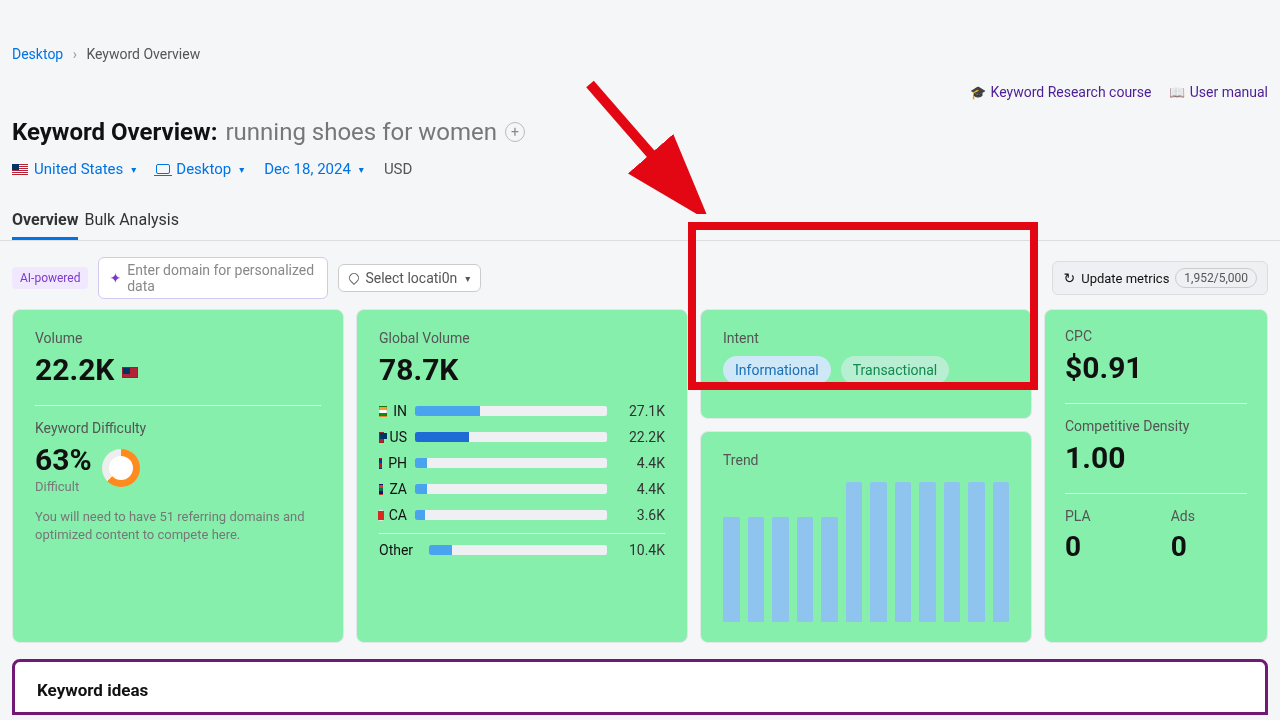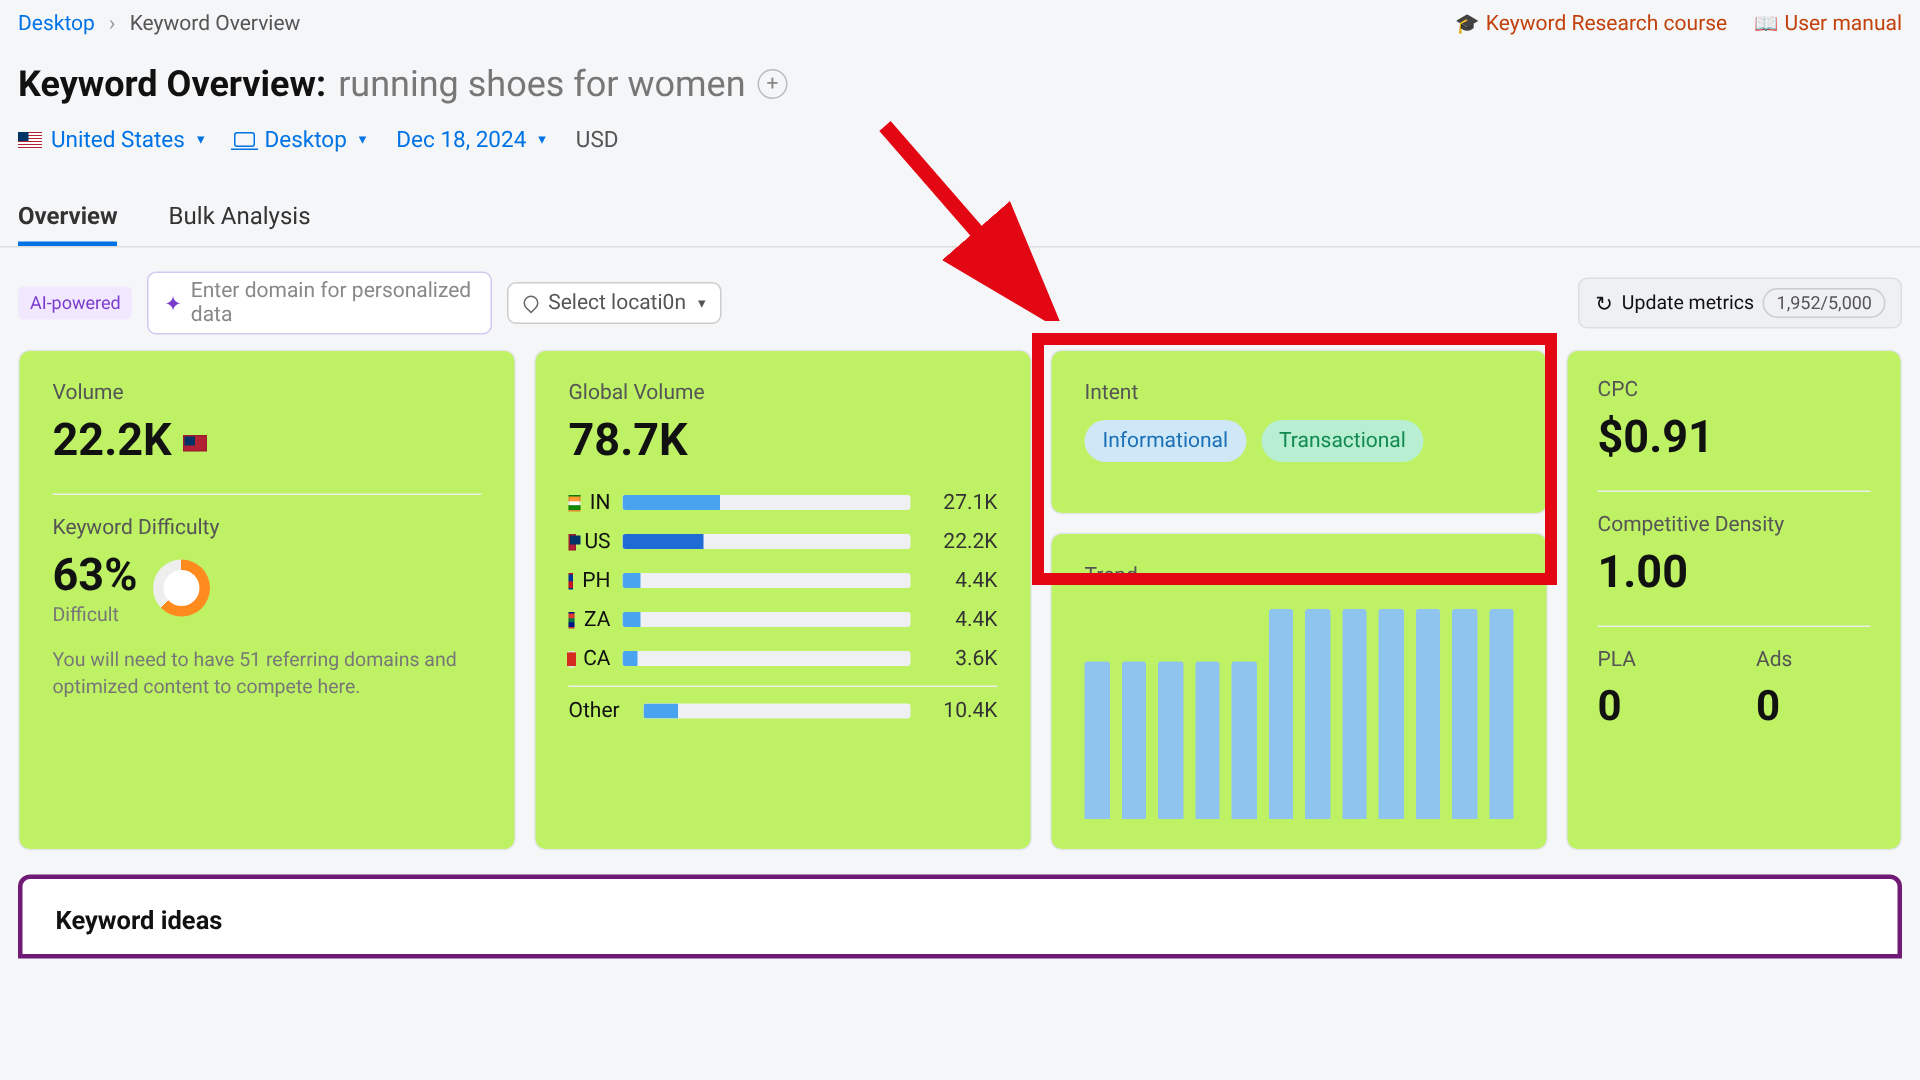--- a/index.html
+++ b/index.html
@@ -3,52 +3,52 @@
 <meta charset="utf-8">
 <style>
 * { box-sizing: border-box; margin: 0; padding: 0; }
 body { font-family: -apple-system, BlinkMacSystemFont, "Segoe UI", Roboto, Arial, sans-serif; background: #f5f6f8; color: #111; width: 1280px; height: 720px; overflow: hidden; position: relative; }
 a { color: #0073e6; text-decoration: none; }
 
 .topbar { display: flex; justify-content: space-between; align-items: center; padding: 8px 12px 4px 12px; }
 .breadcrumb { font-size: 14px; color: #555; }
 .breadcrumb .sep { margin: 0 6px; color: #999; }
 .toplinks { font-size: 14px; display: flex; gap: 18px; }
-.toplinks span { display: inline-flex; align-items: center; gap: 4px; color: #c2410c; cursor: pointer; }
+.toplinks span { display: inline-flex; align-items: center; gap: 4px; color: #4c1d95; cursor: pointer; margin-top: 38px; }
 
 .title-row { padding: 14px 12px 2px 12px; display: flex; align-items: center; gap: 8px; }
 .title-row .label { font-size: 24px; font-weight: 700; }
 .title-row .kw { font-size: 24px; color: #777; font-weight: 400; }
 .title-row .add { width: 20px; height: 20px; border-radius: 50%; border: 1px solid #bbb; color: #888; font-size: 14px; display: flex; align-items: center; justify-content: center; cursor: pointer; }
 
 .filters { padding: 12px 8px 0 12px; display: flex; gap: 20px; align-items: flex-end; font-size: 15px; }
 .filters .link { color: #0073e6; display: inline-flex; align-items: center; gap: 6px; cursor: pointer; }
 .filters .static { color: #555; }
 .flag-us { display:inline-block; width:16px; height:11px; background: linear-gradient(#b22234 50%, #fff 50%) 0 0/100% 2px; position:relative; }
 .flag-us::before { content:""; position:absolute; left:0; top:0; width:7px; height:6px; background:#003366; }
 .chev { font-size: 10px; margin-left: 2px; }
 .device-icon { display:inline-block; width:14px; height:10px; border:1.5px solid #0073e6; border-radius:2px; position:relative; }
 .device-icon::after { content:""; position:absolute; left:-3px; right:-3px; bottom:-3px; height:1.5px; background:#0073e6; }
 
-.tabs { margin-top: 24px; border-bottom: 1px solid #ddd; display: flex; gap: 34px; padding: 0 12px; font-size: 16px; }
+.tabs { margin-top: 24px; border-bottom: 1px solid #ddd; display: flex; gap: 6px; padding: 0 12px; font-size: 16px; }
 .tab { padding: 8px 0; cursor: pointer; color: #333; }
 .tab.active { font-weight: 700; border-bottom: 3px solid #0073e6; }
 
 .controls { display:flex; justify-content: space-between; align-items:center; padding: 16px 12px 10px 12px; }
 .left-controls { display:flex; gap:10px; align-items:center; }
 .badge-ai { background:#f1e8ff; color:#7a3bcc; font-size:12px; padding:4px 8px; border-radius:4px; }
 .domain-input { display:flex; align-items:center; gap:6px; border:1px solid #d4c7f0; border-radius:6px; padding:4px 10px; background:#fff; font-size:14px; color:#888; width:230px; }
 .domain-input .spark { color:#7a3bcc; font-size:14px; }
 .loc-select { display:flex; align-items:center; gap:6px; border:1px solid #ccc; border-radius:6px; padding:5px 10px; background:#fff; font-size:14px; color:#555; cursor:pointer; }
 .right-controls { display:flex; gap:10px; align-items:center; }
 .update-btn { display:flex; align-items:center; gap:6px; background:#eef0f3; border:1px solid #ddd; border-radius:6px; padding:6px 10px; font-size:13px; cursor:pointer; }
 .quota { border:1px solid #ccc; border-radius:10px; padding:2px 8px; font-size:12px; color:#555; }
 
 .grid { display:flex; gap:12px; padding: 0 12px 12px 12px; }
-.card { background:#bef264; border:1px solid #e4e6ea; border-radius:8px; padding:20px 22px; }
+.card { background:#86efac; border:1px solid #e4e6ea; border-radius:8px; padding:20px 22px; }
 .card h4 { font-size:14px; font-weight:400; color:#555; margin-bottom:6px; }
 .big { font-size:30px; font-weight:700; color:#111; }
 
 .col1 { width: 332px; display:flex; flex-direction:column; }
 .sep-line { border-top:1px solid #eee; margin: 18px 0 14px 0; }
 .kd-row { display:flex; align-items:center; gap:10px; }
 .donut { width:38px; height:38px; border-radius:50%; background: conic-gradient(#ff8a1e 0 63%, #eee 63% 100%); position:relative; }
 .donut::after { content:""; position:absolute; inset:7px; background:#fff; border-radius:50%; }
 .kd-label { font-size:13px; color:#777; margin-top:2px; }
 .kd-desc { font-size:13px; color:#777; margin-top:14px; line-height:1.4; }

